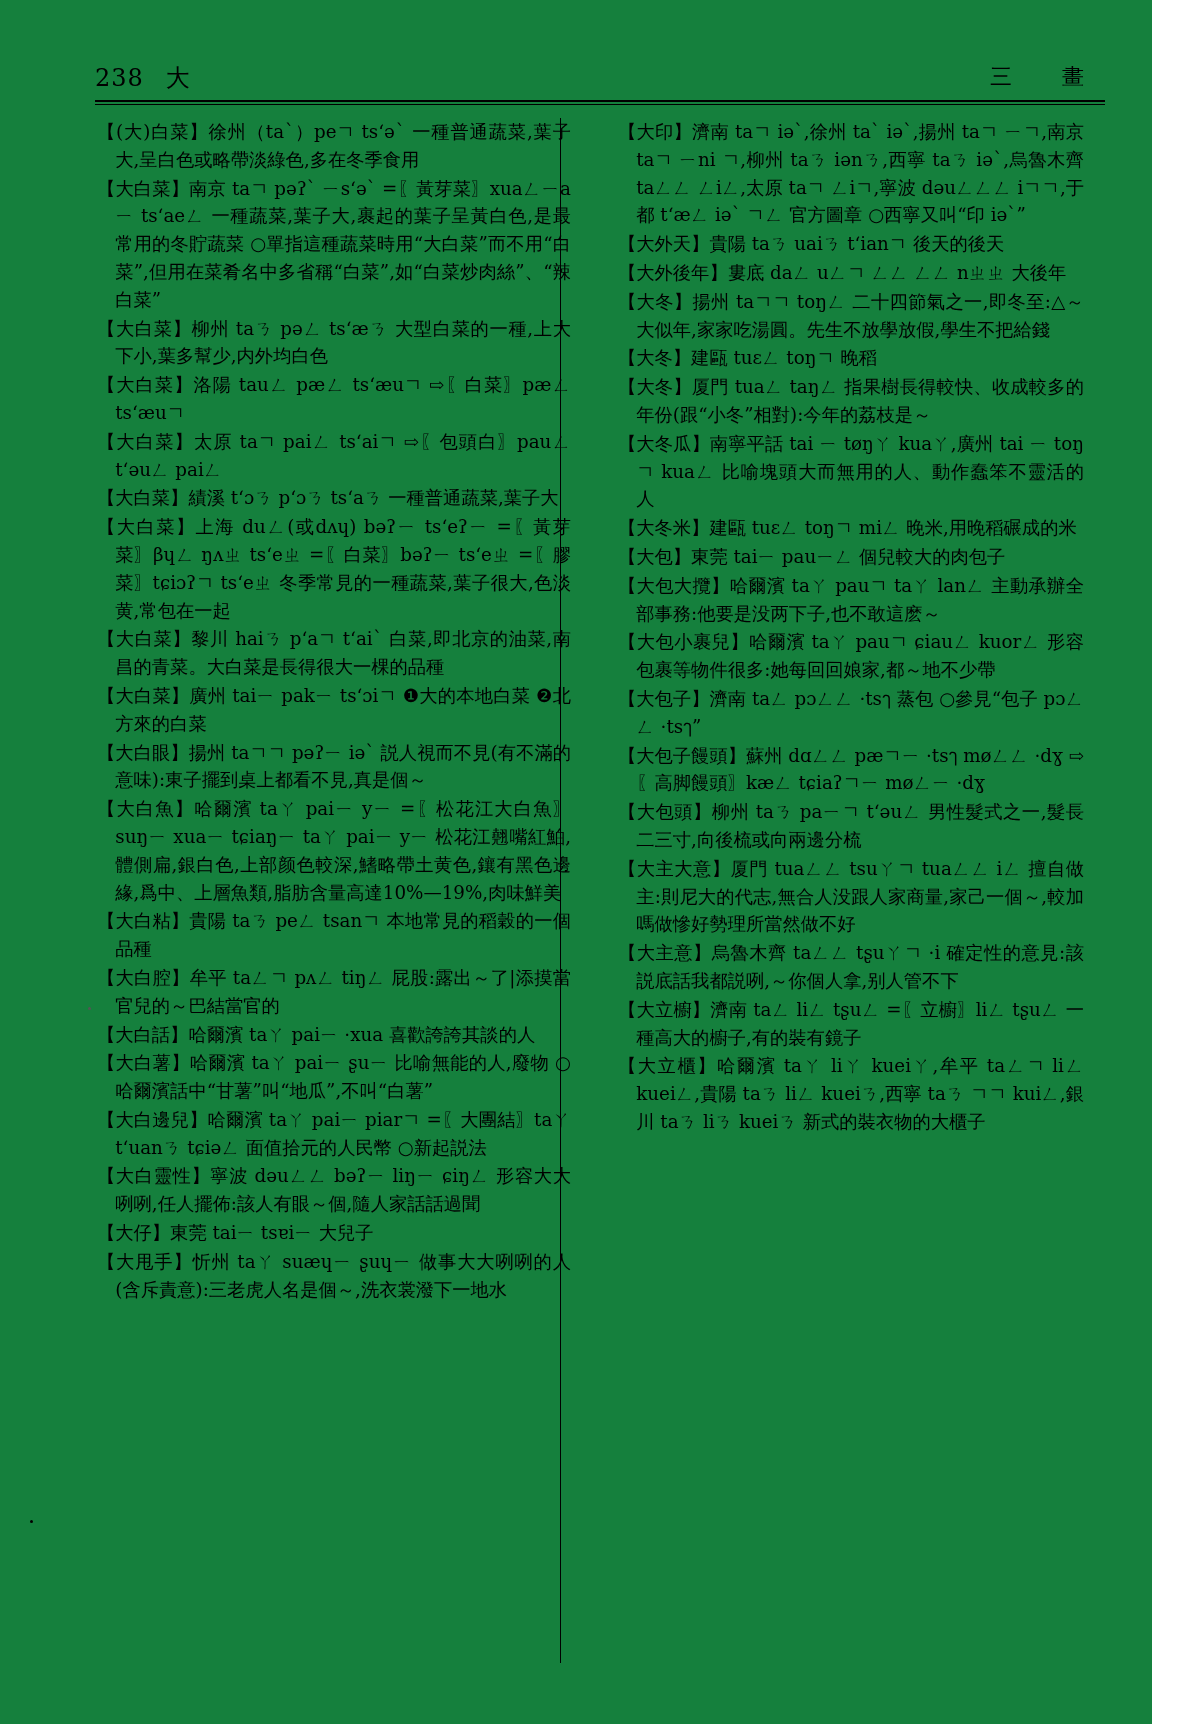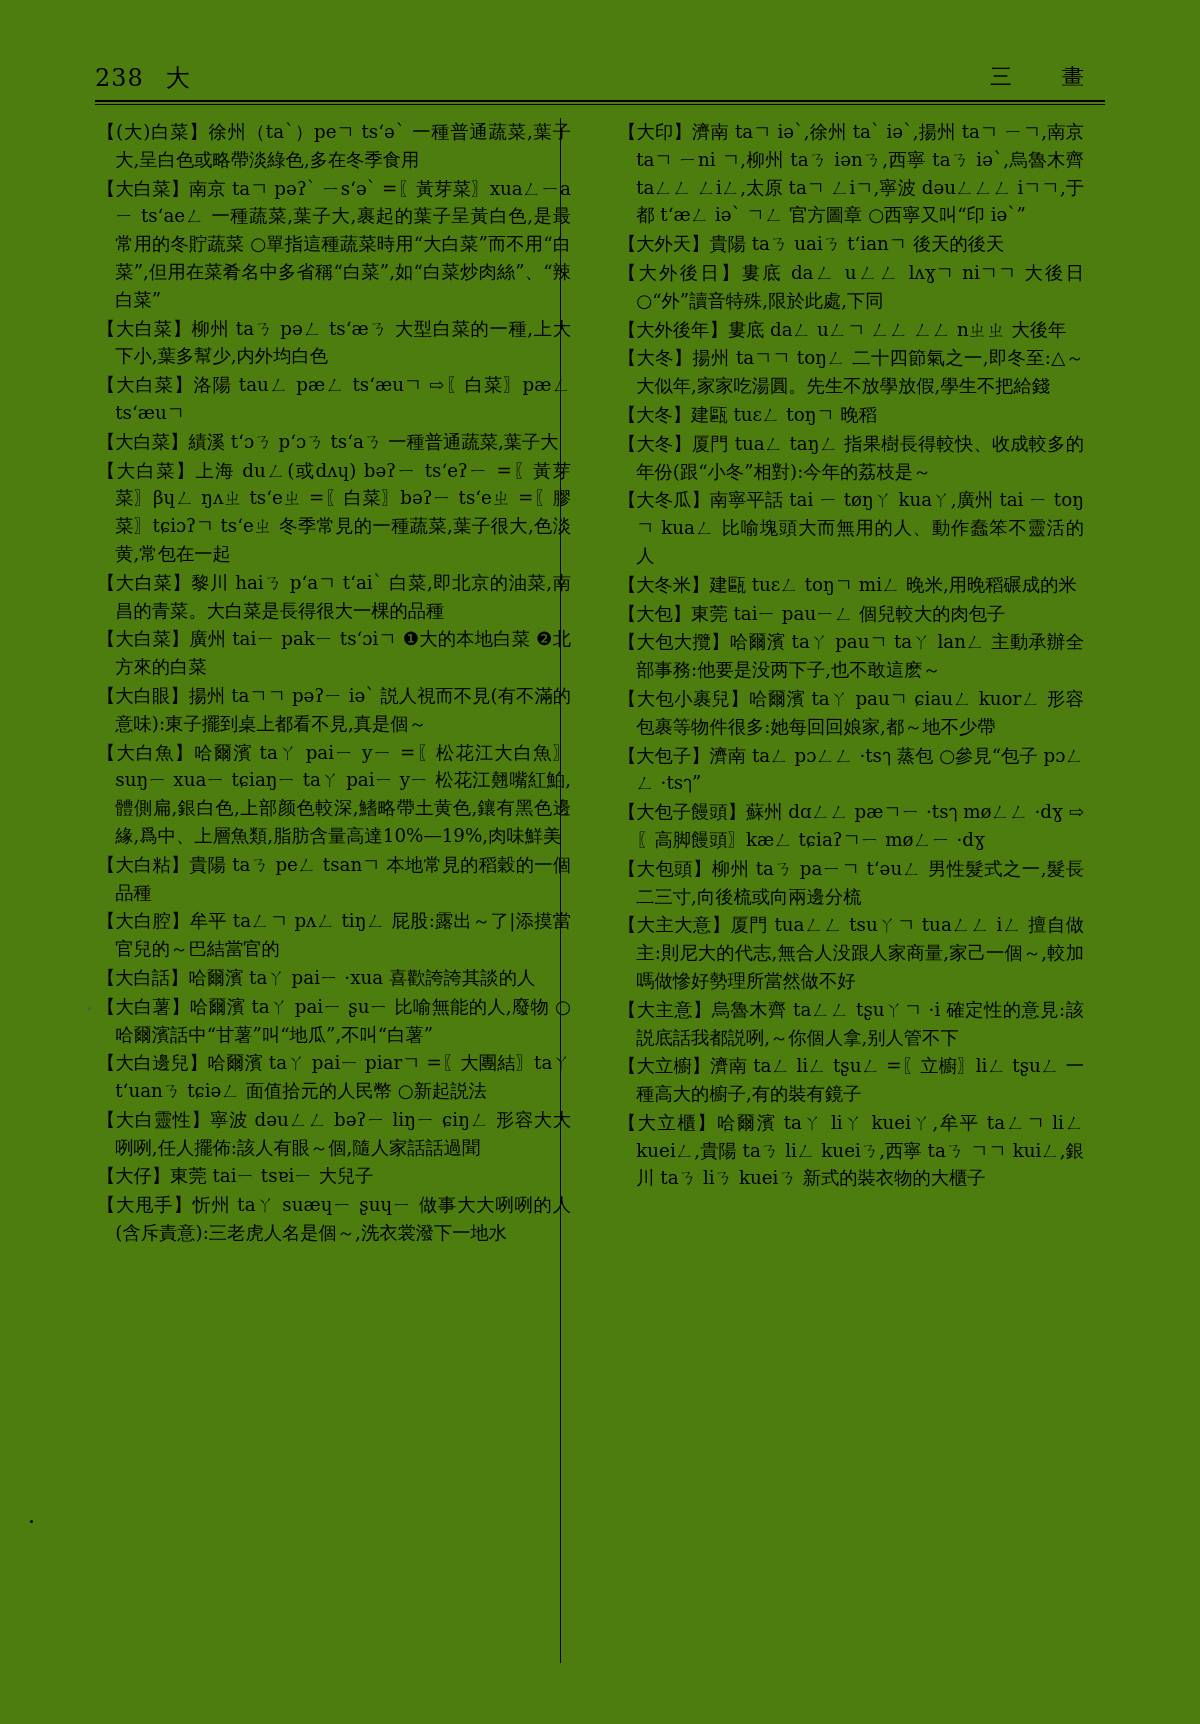--- a/index.html
+++ b/index.html
@@ -11,23 +11,24 @@
     width: 1200px;
     height: 1724px;
     font-family: "DejaVu Serif", "Liberation Serif", serif;
     color: #000;
     position: relative;
     overflow: hidden;
   }
   .page {
     position: absolute;
     left: 0; top: 0;
-    width: 1200px;
+    width: 1108px;
     height: 1724px;
-    background: #4d7c0f;
+    background: #15803d;
+    padding-left: 44px;
   }
   
   .header {
     position: absolute;
     left: 95px;
     top: 62px;
     width: 1010px;
     height: 40px;
   }
   .header-left {
@@ -131,40 +132,40 @@
   <div class="header-rule2"></div>
 
   <div class="col-divider"></div>
 
   <div class="columns">
     <div class="col col-left">
       <div class="entry">【(大)白菜】徐州（taˋ）peㄱ tsʻəˋ 一種普通蔬菜,葉子大,呈白色或略帶淡綠色,多在冬季食用</div>
       <div class="entry">【大白菜】南京 taㄱ pəʔˋ ㄧsʻəˋ =〖黃芽菜〗xuaㄥㄧaㄧ tsʻaeㄥ 一種蔬菜,葉子大,裹起的葉子呈黃白色,是最常用的冬貯蔬菜 ○單指這種蔬菜時用“大白菜”而不用“白菜”,但用在菜肴名中多省稱“白菜”,如“白菜炒肉絲”、“辣白菜”</div>
       <div class="entry">【大白菜】柳州 taㄋ pəㄥ tsʻæㄋ 大型白菜的一種,上大下小,葉多幫少,内外均白色</div>
       <div class="entry">【大白菜】洛陽 tauㄥ pæㄥ tsʻæuㄱ ⇨〖白菜〗pæㄥ tsʻæuㄱ</div>
+      <div class="entry">【大白菜】太原 taㄱ paiㄥ tsʻaiㄱ ⇨〖包頭白〗pauㄥ tʻəuㄥ paiㄥ</div>
       <div class="entry">【大白菜】績溪 tʻɔㄋ pʻɔㄋ tsʻaㄋ 一種普通蔬菜,葉子大</div>
       <div class="entry">【大白菜】上海 duㄥ(或dʌɥ) bəʔㄧ tsʻeʔㄧ =〖黃芽菜〗βɥㄥ ŋʌㄓ tsʻeㄓ =〖白菜〗bəʔㄧ tsʻeㄓ =〖膠菜〗tɕiɔʔㄱ tsʻeㄓ 冬季常見的一種蔬菜,葉子很大,色淡黄,常包在一起</div>
       <div class="entry">【大白菜】黎川 haiㄋ pʻaㄱ tʻaiˋ 白菜,即北京的油菜,南昌的青菜。大白菜是長得很大一棵的品種</div>
       <div class="entry">【大白菜】廣州 taiㄧ pakㄧ tsʻɔiㄱ ❶大的本地白菜 ❷北方來的白菜</div>
       <div class="entry">【大白眼】揚州 taㄱㄱ pəʔㄧ iəˋ 説人視而不見(有不滿的意味):東子擺到桌上都看不見,真是個～</div>
       <div class="entry">【大白魚】哈爾濱 taㄚ paiㄧ yㄧ =〖松花江大白魚〗suŋㄧ xuaㄧ tɕiaŋㄧ taㄚ paiㄧ yㄧ 松花江翹嘴紅鮊,體側扁,銀白色,上部颜色較深,鰭略帶土黄色,鑲有黑色邊緣,爲中、上層魚類,脂肪含量高達10%—19%,肉味鮮美</div>
       <div class="entry">【大白粘】貴陽 taㄋ peㄥ tsanㄱ 本地常見的稻穀的一個品種</div>
       <div class="entry">【大白腔】牟平 taㄥㄱ pʌㄥ tiŋㄥ 屁股:露出～了|添摸當官兒的～巴結當官的</div>
       <div class="entry">【大白話】哈爾濱 taㄚ paiㄧ ·xua 喜歡誇誇其談的人</div>
       <div class="entry">【大白薯】哈爾濱 taㄚ paiㄧ ʂuㄧ 比喻無能的人,廢物 ○哈爾濱話中“甘薯”叫“地瓜”,不叫“白薯”</div>
       <div class="entry">【大白邊兒】哈爾濱 taㄚ paiㄧ piarㄱ =〖大團結〗taㄚ tʻuanㄋ tɕiəㄥ 面值拾元的人民幣 ○新起説法</div>
       <div class="entry">【大白靈性】寧波 dəuㄥㄥ bəʔㄧ liŋㄧ ɕiŋㄥ 形容大大咧咧,任人擺佈:該人有眼～個,隨人家話話過聞</div>
       <div class="entry">【大仔】東莞 taiㄧ tsɐiㄧ 大兒子</div>
       <div class="entry">【大甩手】忻州 taㄚ suæɥㄧ ʂuɥㄧ 做事大大咧咧的人(含斥責意):三老虎人名是個～,洗衣裳潑下一地水</div>
     </div>
 
     <div class="col col-right">
       <div class="entry">【大印】濟南 taㄱ iəˋ,徐州 taˋ iəˋ,揚州 taㄱ ㄧㄱ,南京 taㄱ ㄧni ㄱ,柳州 taㄋ iənㄋ,西寧 taㄋ iəˋ,烏魯木齊 taㄥㄥ ㄥiㄥ,太原 taㄱ ㄥiㄱ,寧波 dəuㄥㄥㄥ iㄱㄱ,于都 tʻæㄥ iəˋ ㄱㄥ 官方圖章 ○西寧又叫“印 iəˋ”</div>
       <div class="entry">【大外天】貴陽 taㄋ uaiㄋ tʻianㄱ 後天的後天</div>
-      <div class="entry">【大外後日】婁底 daㄥ uㄥㄥ lʌɣㄱ niㄱㄱ 大後日 ○“外”讀音特殊,限於此處,下同</div>
       <div class="entry">【大外後年】婁底 daㄥ uㄥㄱ ㄥㄥ ㄥㄥ nㄓㄓ 大後年</div>
       <div class="entry">【大冬】揚州 taㄱㄱ toŋㄥ 二十四節氣之一,即冬至:△～大似年,家家吃湯圓。先生不放學放假,學生不把給錢</div>
       <div class="entry">【大冬】建甌 tuɛㄥ toŋㄱ 晚稻</div>
       <div class="entry">【大冬】厦門 tuaㄥ taŋㄥ 指果樹長得較快、收成較多的年份(跟“小冬”相對):今年的荔枝是～</div>
       <div class="entry">【大冬瓜】南寧平話 tai ㄧ tøŋㄚ kuaㄚ,廣州 tai ㄧ toŋㄱ kuaㄥ 比喻塊頭大而無用的人、動作蠢笨不靈活的人</div>
       <div class="entry">【大冬米】建甌 tuɛㄥ toŋㄱ miㄥ 晚米,用晚稻碾成的米</div>
       <div class="entry">【大包】東莞 taiㄧ pauㄧㄥ 個兒較大的肉包子</div>
       <div class="entry">【大包大攬】哈爾濱 taㄚ pauㄱ taㄚ lanㄥ 主動承辦全部事務:他要是没两下子,也不敢這麽～</div>
       <div class="entry">【大包小裹兒】哈爾濱 taㄚ pauㄱ ɕiauㄥ kuorㄥ 形容包裹等物件很多:她每回回娘家,都～地不少帶</div>
       <div class="entry">【大包子】濟南 taㄥ pɔㄥㄥ ·tsๅ 蒸包 ○參見“包子 pɔㄥㄥ ·tsๅ”</div>

